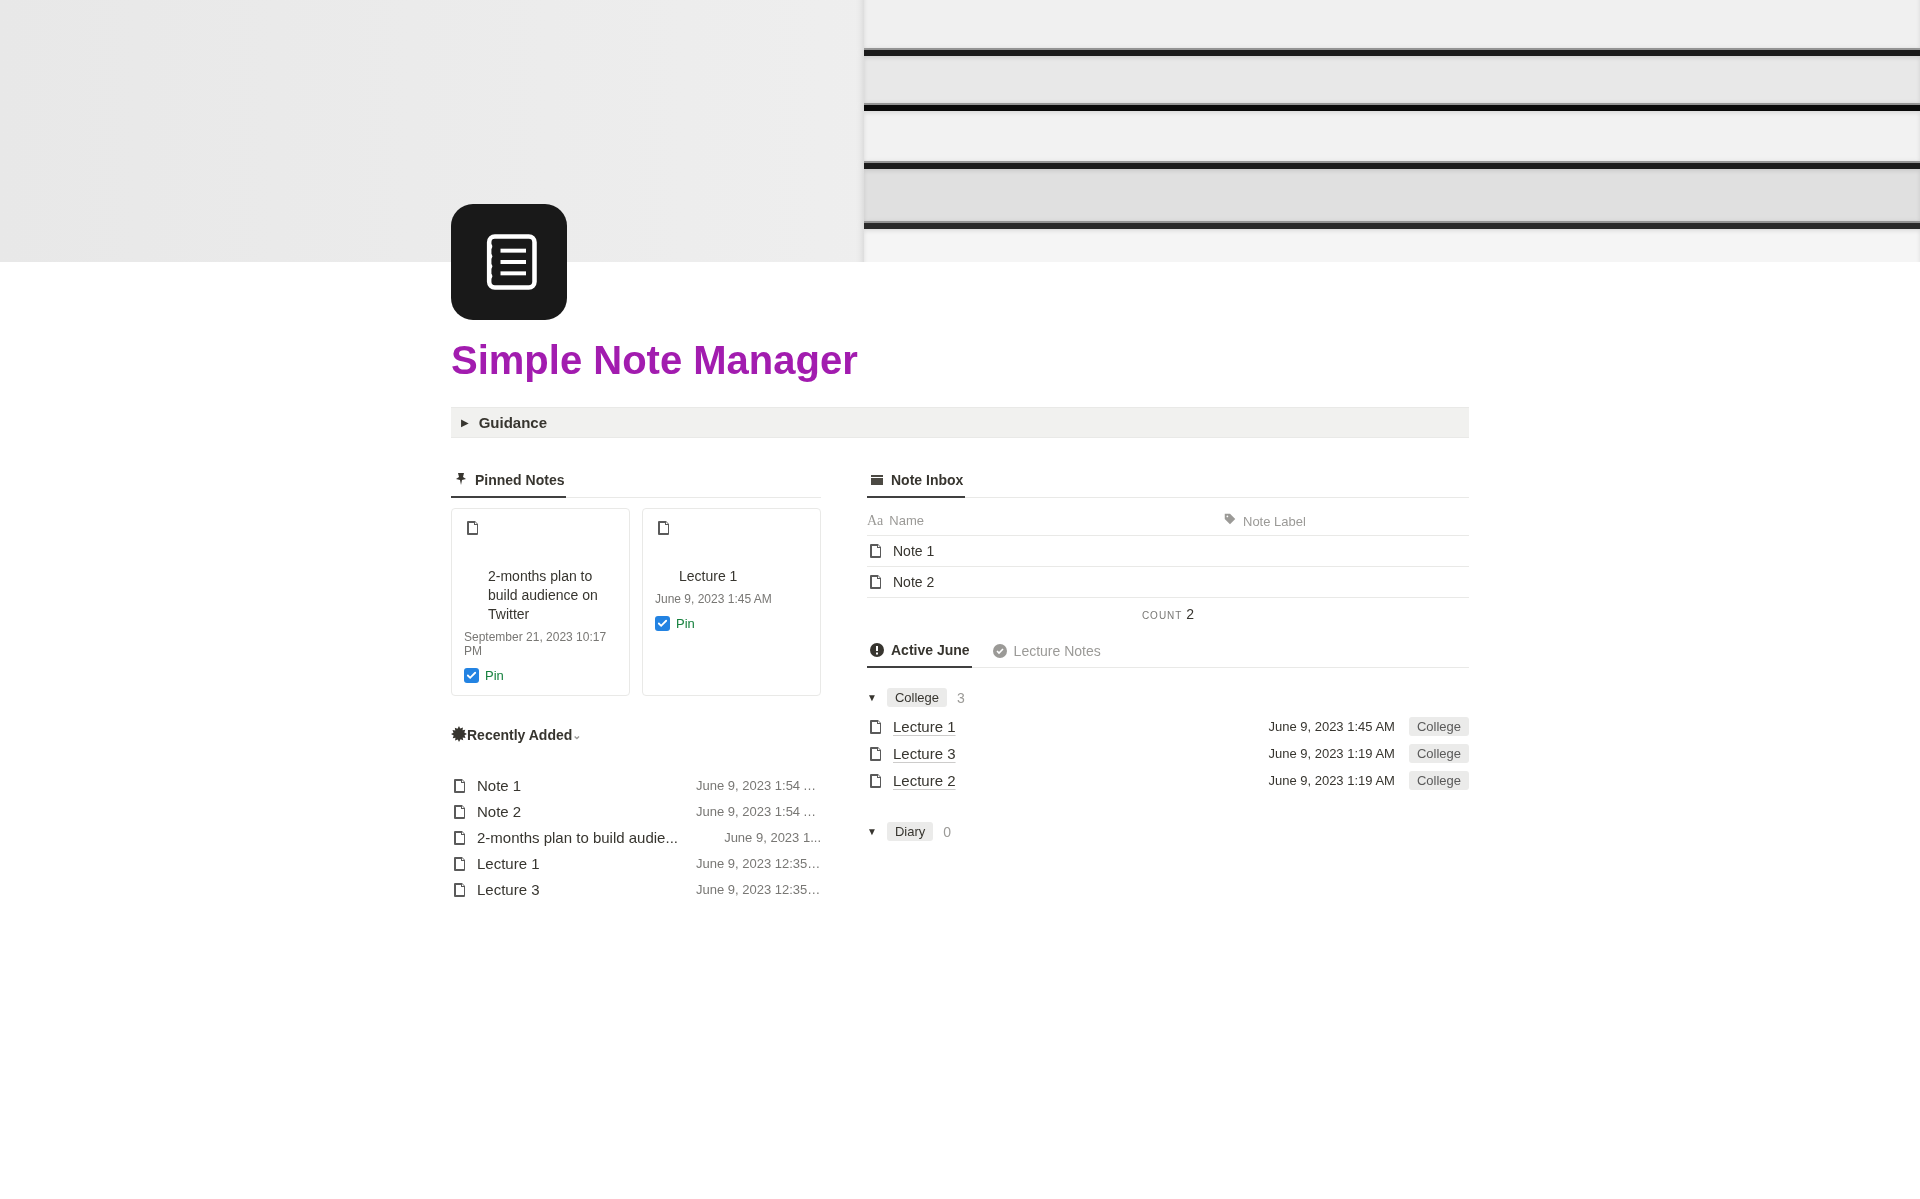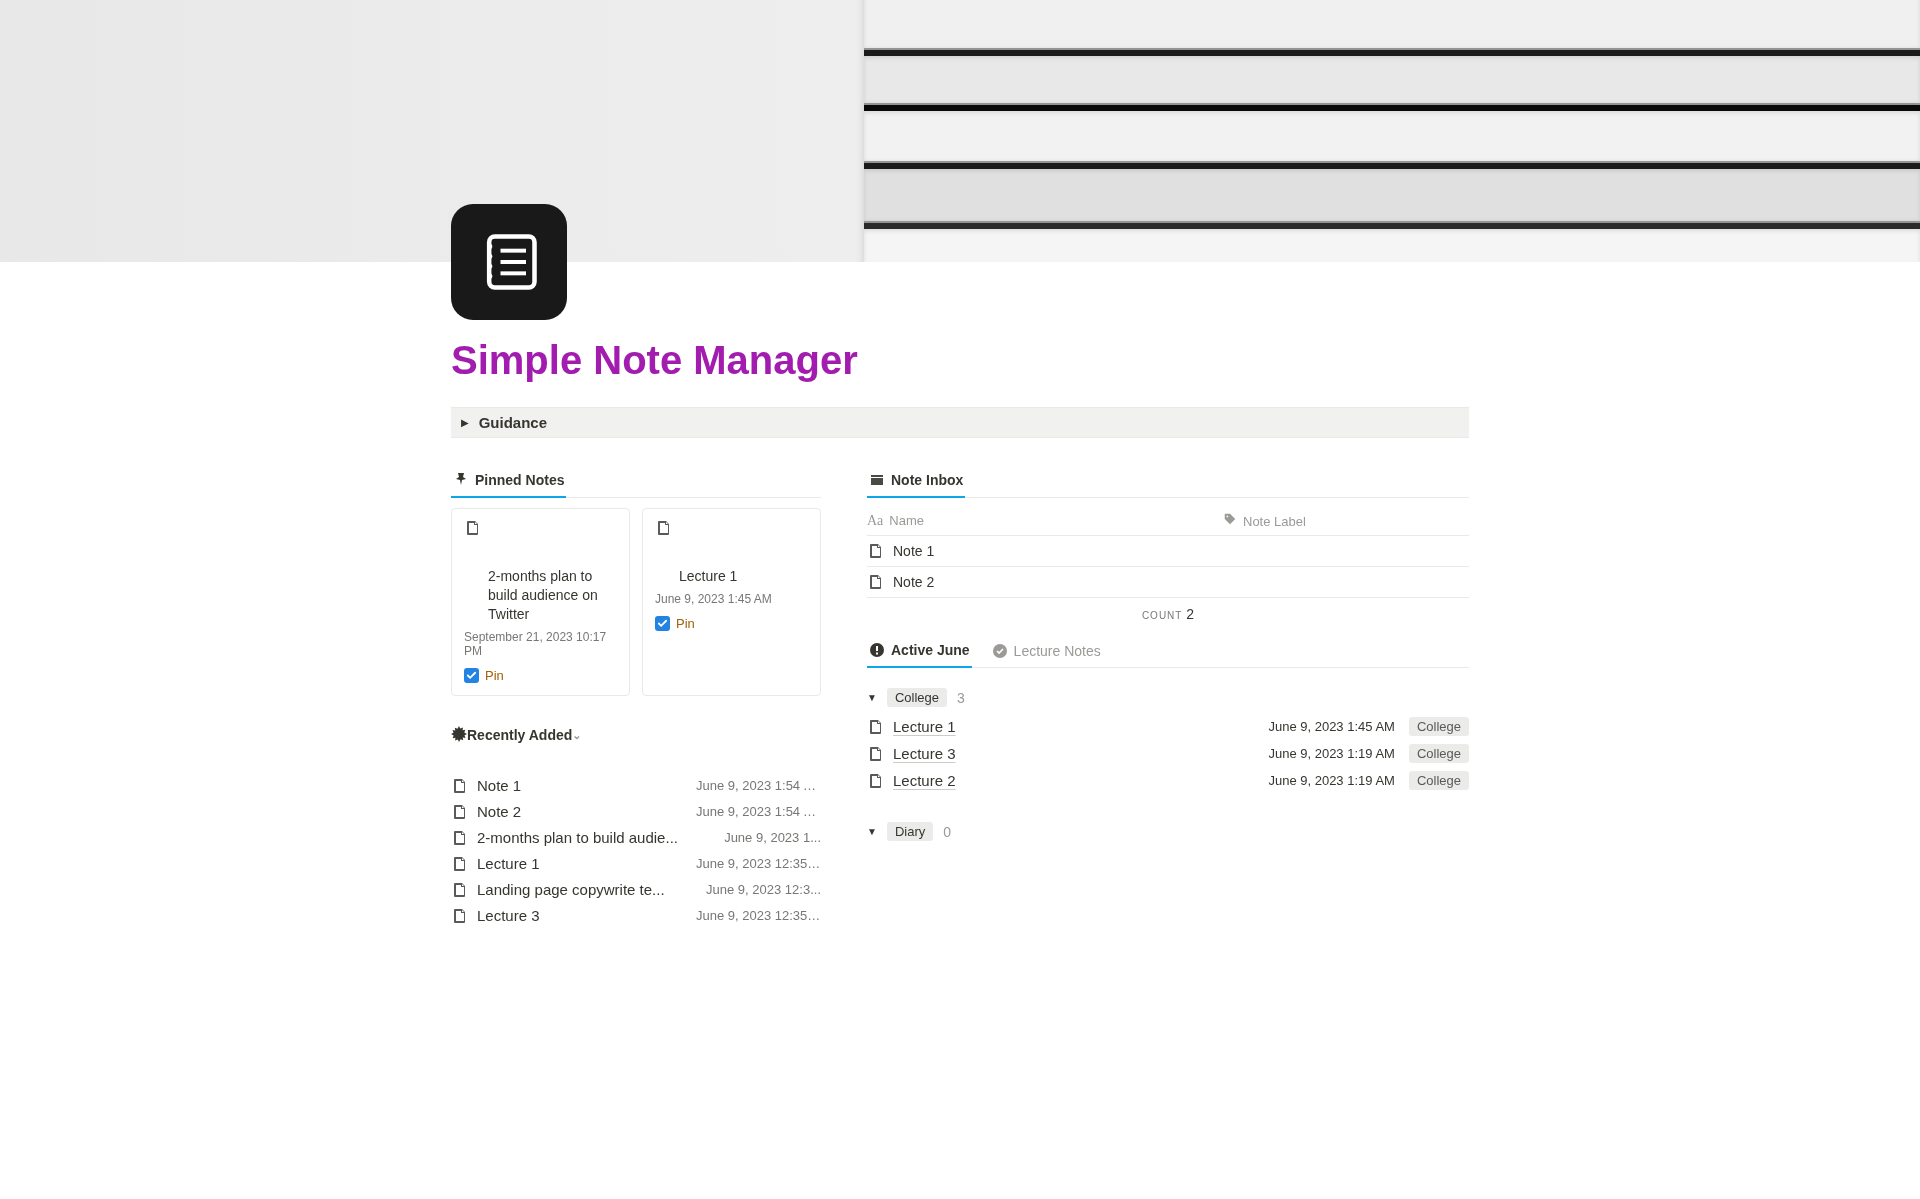--- a/index.html
+++ b/index.html
@@ -107,21 +107,21 @@
     align-items: center;
     gap: 6px;
     padding: 6px 2px 8px 2px;
     font-weight: 500;
     font-size: 14px;
     color: #37352f;
     cursor: pointer;
     position: relative;
   }
   .section-tab.active {
-    border-bottom: 2px solid #0ea5e9;
+    border-bottom: 2px solid #404040;
     margin-bottom: -1px;
     font-weight: 600;
   }
   .section-tab.inactive { color: #9b9a97; }
   .section-tab .icon { width: 16px; height: 16px; display: inline-flex; align-items: center; justify-content: center; }
 
   .pinned-cards {
     display: flex;
     gap: 12px;
     margin-bottom: 30px;
@@ -130,21 +130,21 @@
     flex: 1;
     border: 1px solid #e9e9e7;
     border-radius: 4px;
     padding: 10px 12px 12px 12px;
     background: #fff;
     cursor: pointer;
   }
   .card-title-row { display: flex; gap: 6px; margin-bottom: 6px; }
   .card-title { font-weight: 500; font-size: 14px; line-height: 1.35; margin-top: 48px; }
   .card-date { font-size: 12px; color: #787774; margin-bottom: 10px; }
-  .pin-check { display: flex; align-items: flex-start; gap: 6px; font-size: 13px; color: #a16207; }
+  .pin-check { display: flex; align-items: flex-start; gap: 6px; font-size: 13px; color: #15803d; }
   .chk {
     width: 15px; height: 15px; background: #2383e2; border-radius: 3px;
     display: inline-flex; align-items: center; justify-content: center;
   }
   .chk svg { width: 11px; height: 11px; }
 
   .recent-header {
     display: flex;
     align-items: center;
     gap: 0;
@@ -393,31 +393,20 @@
         </div>
         <span class="date">June 9, 2023 12:35 ...</span>
       </div>
       <div class="list-row">
         <div class="left">
           <span class="note-icon">
               <svg viewBox="0 0 16 16" fill="currentColor">
                 <path d="M3 1h7l3 3v10a1 1 0 0 1-1 1H3a1 1 0 0 1-1-1V2a1 1 0 0 1 1-1zm7 1v2h2l-2-2zM4 3v10h8V5h-3V3H4z"></path>
               </svg>
             </span>
-          <span class="title">Landing page copywrite te...</span>
-        </div>
-        <span class="date">June 9, 2023 12:3...</span>
-      </div>
-      <div class="list-row">
-        <div class="left">
-          <span class="note-icon">
-              <svg viewBox="0 0 16 16" fill="currentColor">
-                <path d="M3 1h7l3 3v10a1 1 0 0 1-1 1H3a1 1 0 0 1-1-1V2a1 1 0 0 1 1-1zm7 1v2h2l-2-2zM4 3v10h8V5h-3V3H4z"></path>
-              </svg>
-            </span>
           <span class="title">Lecture 3</span>
         </div>
         <span class="date">June 9, 2023 12:35 ...</span>
       </div>
 
     </div>
 
     <div class="col-right">
 
       <div class="section-tab-row">

